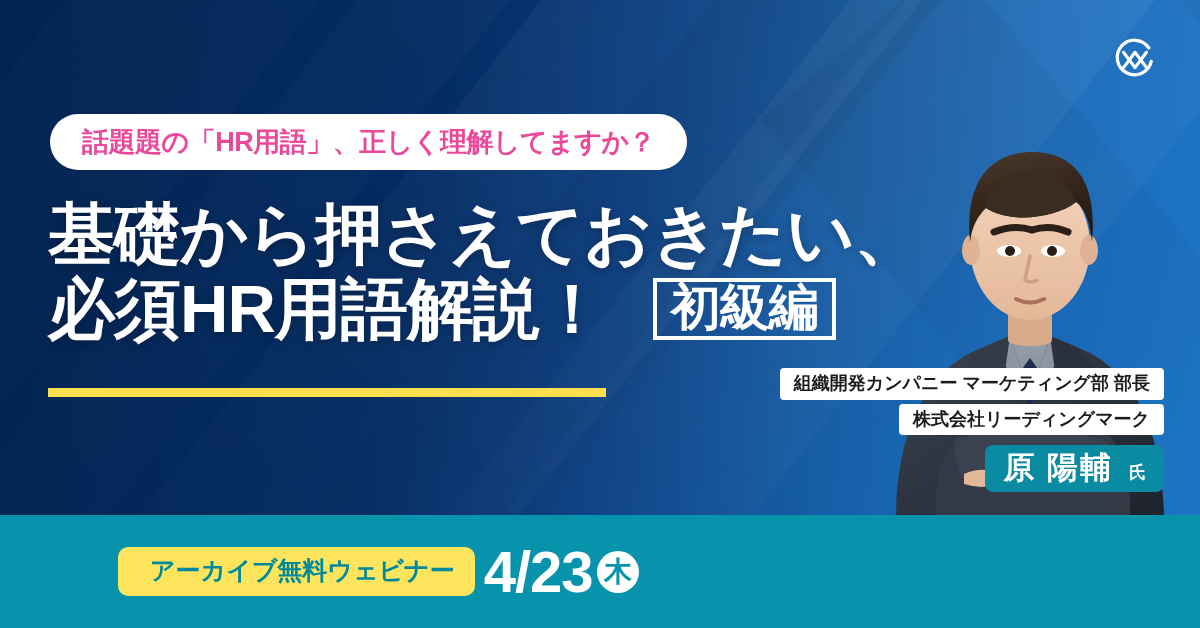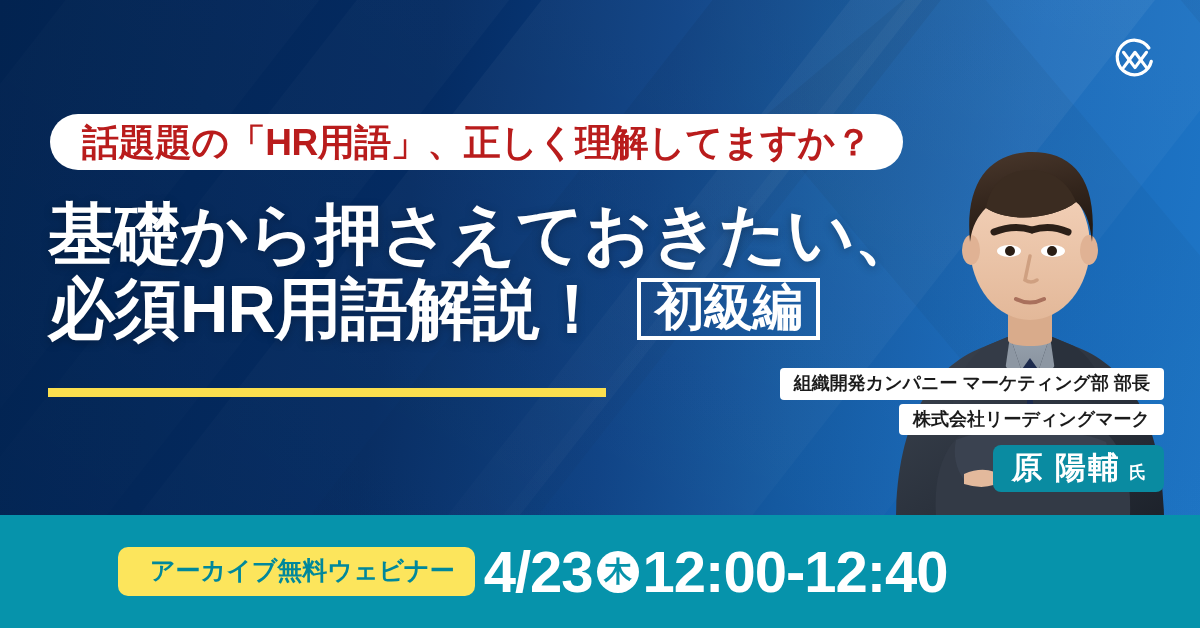--- a/index.html
+++ b/index.html
@@ -93,58 +93,59 @@
     top: 114px;
     height: 56px;
     padding: 0 32px;
     background: #ffffff;
     border-radius: 30px;
     display: flex;
     align-items: center;
     z-index: 30;
   }
   .eyebrow-text {
-    color: #b91c1c;
-    font-size: 37px;
+    color: #ec4899;
+    font-size: 27px;
     font-weight: 700;
     letter-spacing: -0.5px;
     white-space: nowrap;
     line-height: 1;
   }
 
   
   .headline { position: absolute; left: 48px; top: 196px; z-index: 30; }
   .hl-line {
     color: #ffffff;
     font-size: 67px;
     font-weight: 700;
     line-height: 1.12;
     letter-spacing: -1px;
     white-space: nowrap;
     text-shadow: 0 2px 10px rgba(0,0,0,.28);
   }
-  .hl-row2 { display: flex; align-items: center; gap: 32px; }
+  .hl-row2 { display: flex; align-items: center; gap: 12px; }
   .hl-underline {
     position: absolute;
     left: 0px;
     top: 192px;
     width: 558px;
     height: 9px;
     background: #fbdf4e;
     z-index: 29;
   }
   .level-badge {
     border: 4px solid #ffffff;
     padding: 2px 14px 6px 14px;
     line-height: 1;
     display: inline-flex;
     align-items: center;
     justify-content: flex-end;
     height: 62px;
     box-sizing: border-box;
+    margin-left: 36px;
   }
   .level-text {
     color: #ffffff;
     font-size: 50px;
     font-weight: 700;
     letter-spacing: -1px;
     line-height: 1;
     white-space: nowrap;
   }
 
@@ -161,21 +162,21 @@
     white-space: nowrap;
     line-height: 1.2;
   }
   .sp-name {
     margin-top: 6px;
     background: #0a8ba1;
     border-radius: 8px;
     padding: 7px 18px 9px 18px;
     display: flex;
     align-items: baseline;
-    gap: 8px;
+    gap: 16px;
     white-space: nowrap;
   }
   .sp-name-main { color: #ffffff; font-size: 31px; font-weight: 700; letter-spacing: 2px; line-height: 1; }
   .sp-name-suffix { color: #ffffff; font-size: 17px; font-weight: 700; line-height: 1; }
 
   
   .footer {
     position: absolute;
     left: 0;
     right: 0;
@@ -340,17 +341,16 @@
     </div>
   </div>
 
   <div class="footer">
     <div class="free-badge">
       <span class="free-badge-text">アーカイブ無料ウェビナー</span>
     </div>
     <div class="datetime">
       <span>4/23</span>
       <span class="dow-circle">木</span>
-      <span>12:00-12:40</span>
     </div>
   </div>
 
 </div>
 
 </body></html>

